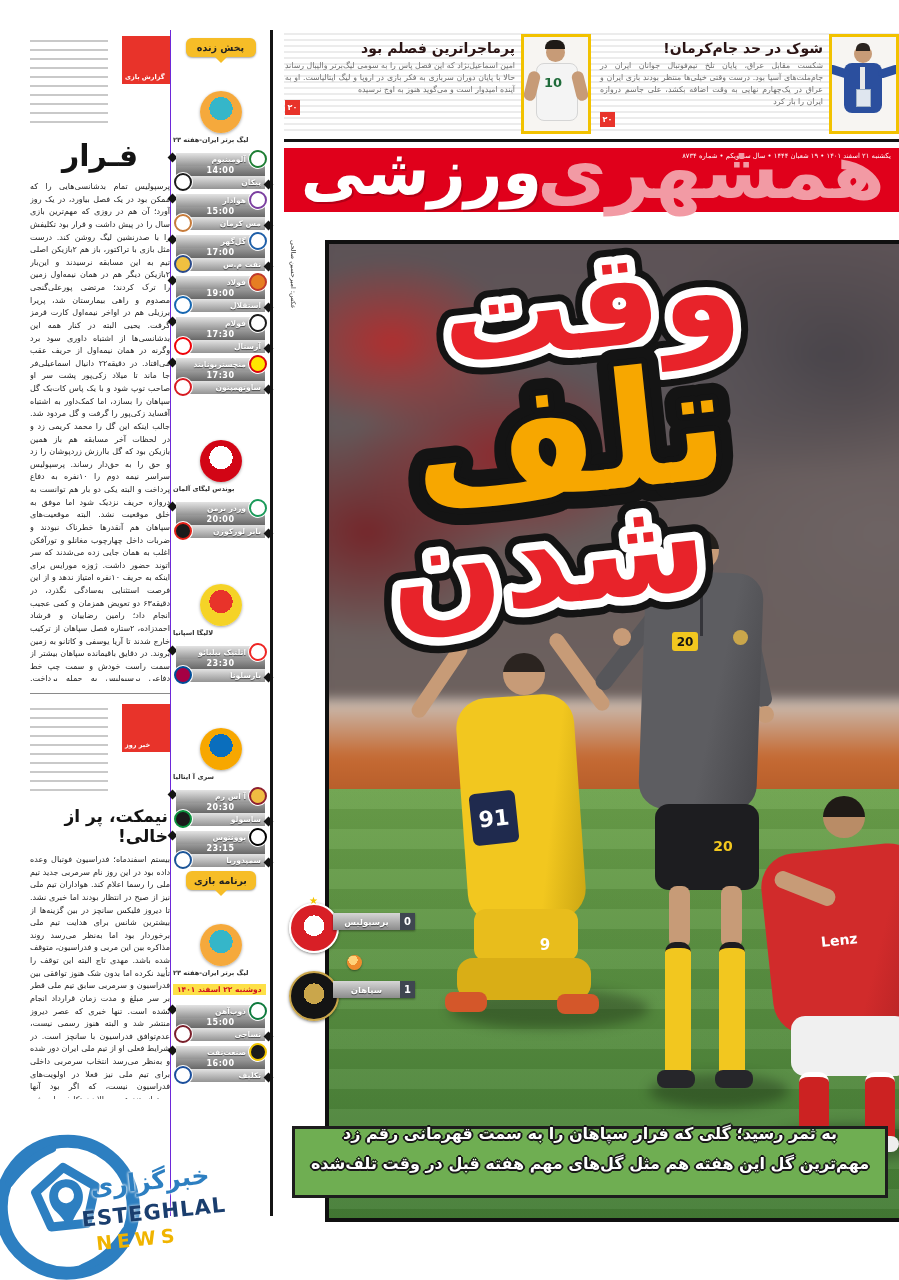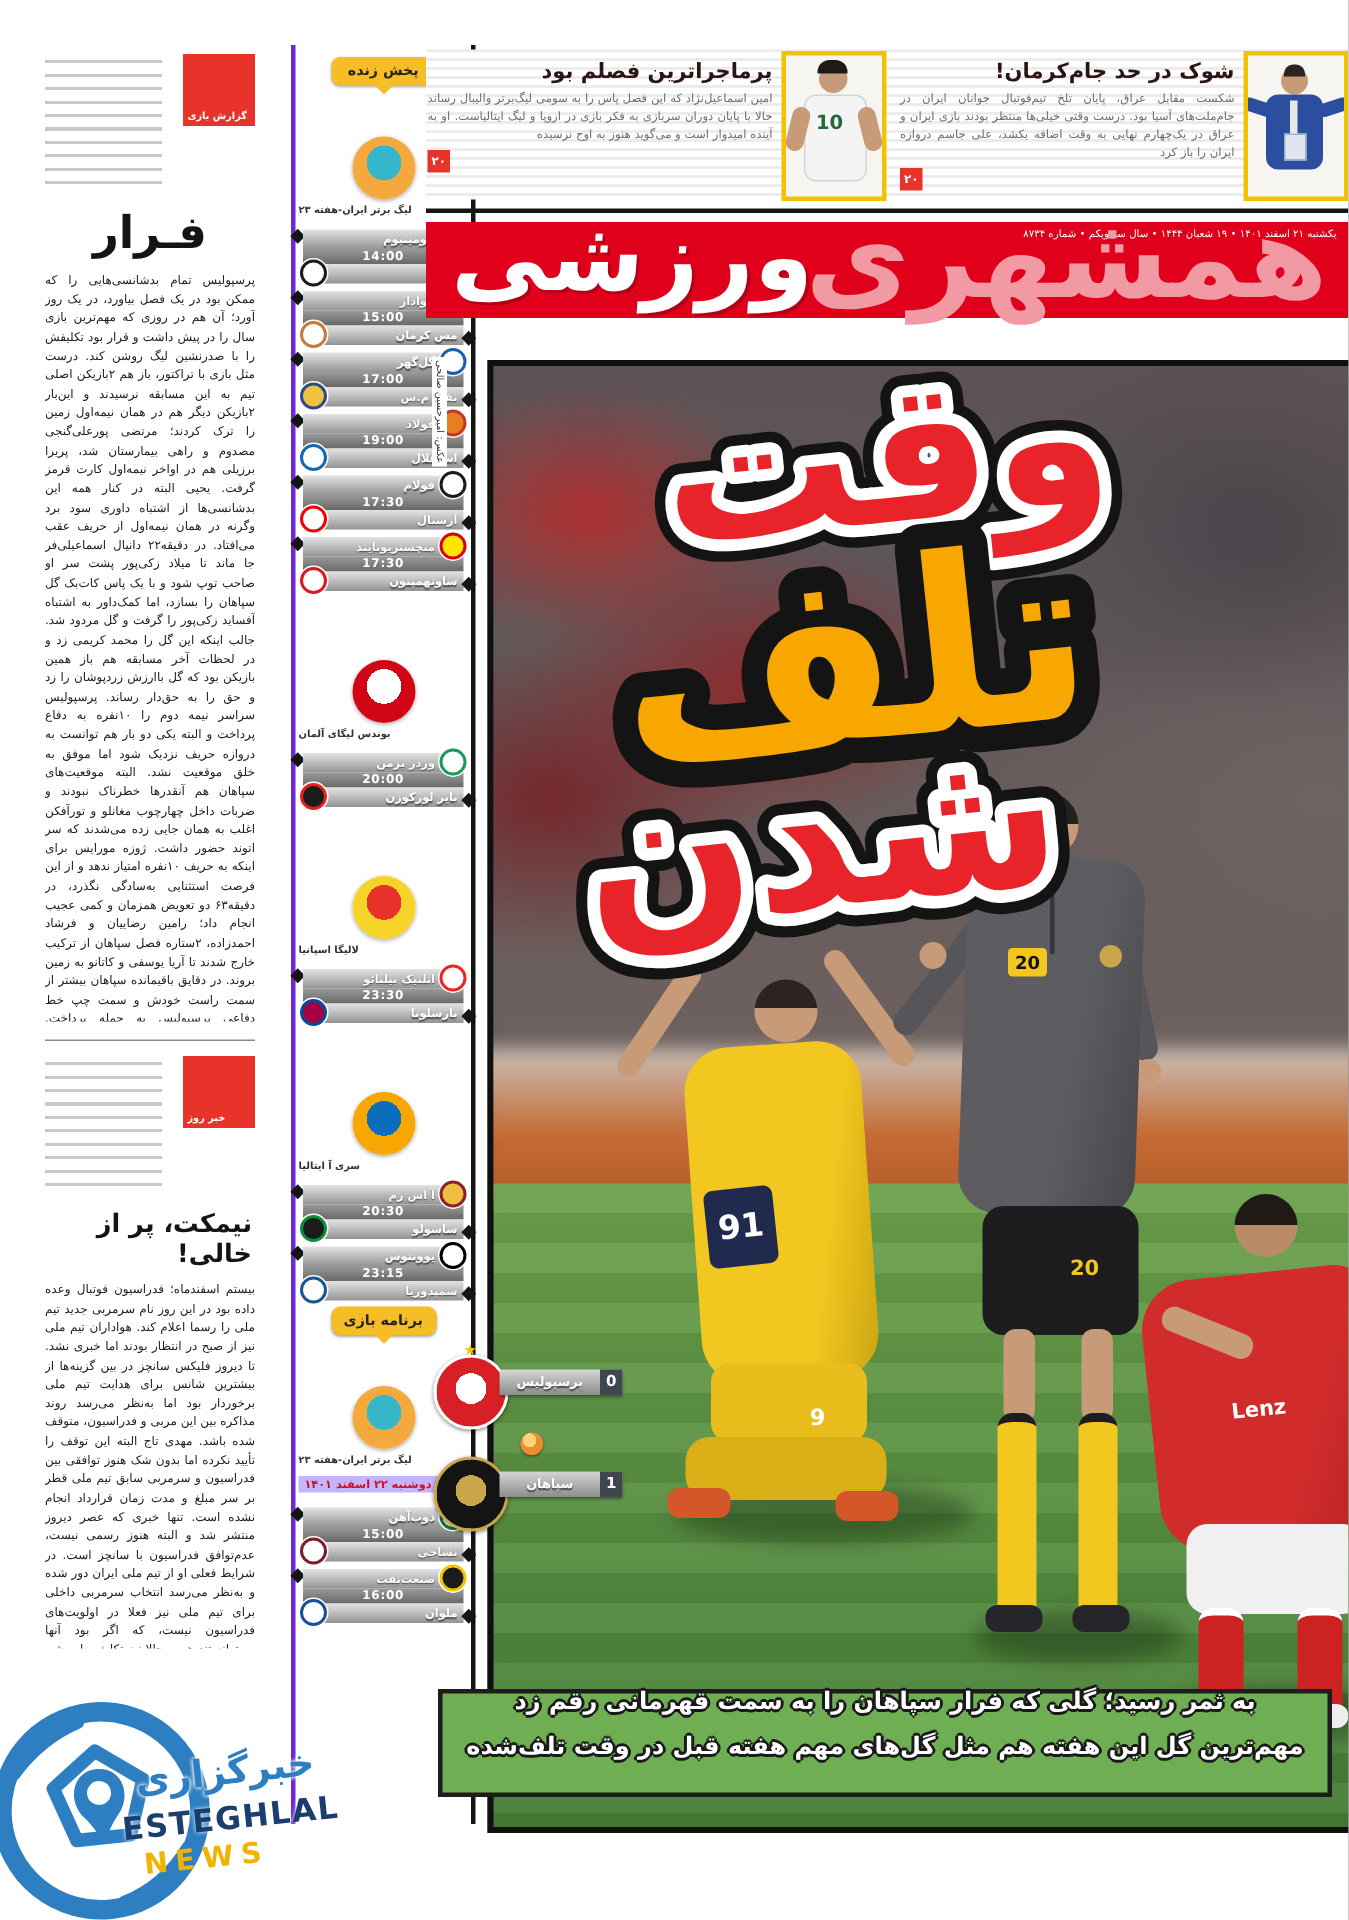--- a/index.html
+++ b/index.html
@@ -13,33 +13,33 @@
   .art-tag{width:48px;height:48px;background:#e8332a;position:relative;flex:0 0 48px;}
   .art-tag span{position:absolute;left:3px;bottom:3px;color:#fff;font-size:6.5px;font-weight:bold;direction:rtl;}
   .t-black{font-size:30px;font-weight:bold;color:#141414;text-align:center;margin:2px 0 0;direction:rtl;}
   .t-red{font-size:46px;font-weight:bold;color:#e8332a;text-align:center;margin:0 0 10px;direction:rtl;}
   .t-news{font-size:17px;font-weight:bold;color:#141414;text-align:right;direction:rtl;margin:4px 2px 8px;}
   .art-body{font-size:8px;line-height:1.58;color:#222;text-align:justify;direction:rtl;overflow:hidden;}
   .a1-body{height:500px;}
   .a2-body{height:245px;}
   .art-sep{border:none;border-top:1px solid #8a8a8a;margin:12px 0 10px;}
   
-  .mid-col{position:absolute;left:170px;top:30px;width:123px;height:1186px;
-     border-left:3px solid #6d28d9;border-right:3px solid #141414;box-sizing:border-box;
-     padding:4px 2px;direction:rtl;margin-left:24px;}
+  .mid-col{position:absolute;left:170px;top:30px;width:103px;height:1186px;
+     border-left:1px solid #6d28d9;border-right:3px solid #141414;box-sizing:border-box;
+     padding:4px 2px;direction:rtl;}
   .mc-tab{width:70px;margin:4px auto 0;background:#f6bd27;border-radius:6px;font-size:9.5px;
      font-weight:bold;color:#222;text-align:center;padding:4px 0;position:relative;
      box-shadow:0 1px 2px rgba(0,0,0,.35);}
   .mc-tab::after{content:"";position:absolute;left:50%;bottom:-6px;margin-left:-6px;
      border:6px solid transparent;border-top:6px solid #f6bd27;border-bottom:0;}
   .mc-league{margin-top:46px;text-align:left;}
   .mc-tab + .mc-league{margin-top:34px;}
   .mc-logo{width:42px;height:42px;border-radius:50%;margin:0 auto;box-shadow:0 1px 3px rgba(0,0,0,.35);}
   .mc-cap{font-size:6.6px;font-weight:bold;color:#333;margin-top:3px;direction:rtl;}
-  .mc-date{display:inline-block;background:#c4b5fd;color:#cf1020;font-size:7.5px;font-weight:bold;
+  .mc-date{display:inline-block;background:#fde047;color:#cf1020;font-size:7.5px;font-weight:bold;
      padding:1px 4px;margin-top:3px;direction:rtl;}
   .fx{position:relative;margin:5px 3px 0;}
   .mc-league + .fx{margin-top:9px;}
   .fx::before,.fx::after{content:"";position:absolute;width:7px;height:7px;background:#141414;
      transform:rotate(45deg);}
   .fx::before{left:-7px;top:1px;}
   .fx::after{right:-7px;bottom:1px;}
   .fx-row{position:relative;height:13px;background:linear-gradient(#e3e3e3,#949494);}
   .fx-time{height:10px;background:linear-gradient(#9a9a9a,#686868);color:#fff;font-size:8px;
      font-weight:bold;text-align:center;line-height:10px;letter-spacing:.5px;}
@@ -301,21 +301,21 @@
         </div>
       </div>
       <div class="fx">
         <div class="fx-row fx-home">
           <span class="fx-name">صنعت‌نفت</span>
           <span class="fx-logo fx-logo-r" style="border-color: rgb(242, 197, 0); background: rgb(27, 27, 27);"></span>
         </div>
         <div class="fx-time">16:00</div>
         <div class="fx-row fx-away">
           <span class="fx-logo fx-logo-l" style="border-color: rgb(27, 79, 156); background: rgb(255, 255, 255);"></span>
-          <span class="fx-name">ملوان</span>
+          <span class="fx-name">تکلیف</span>
         </div>
       </div>
     </nav>
 
   <div class="teaser-strip"></div>
 
   <div class="teaser teaser-right">
     <div class="tz-photo">
       <div style="position:absolute;left:22px;top:8px;width:18px;height:18px;border-radius:50%;background:#c79b77;"></div>
       <div style="position:absolute;left:24px;top:6px;width:14px;height:8px;border-radius:6px 6px 0 0;background:#2b2420;"></div>

